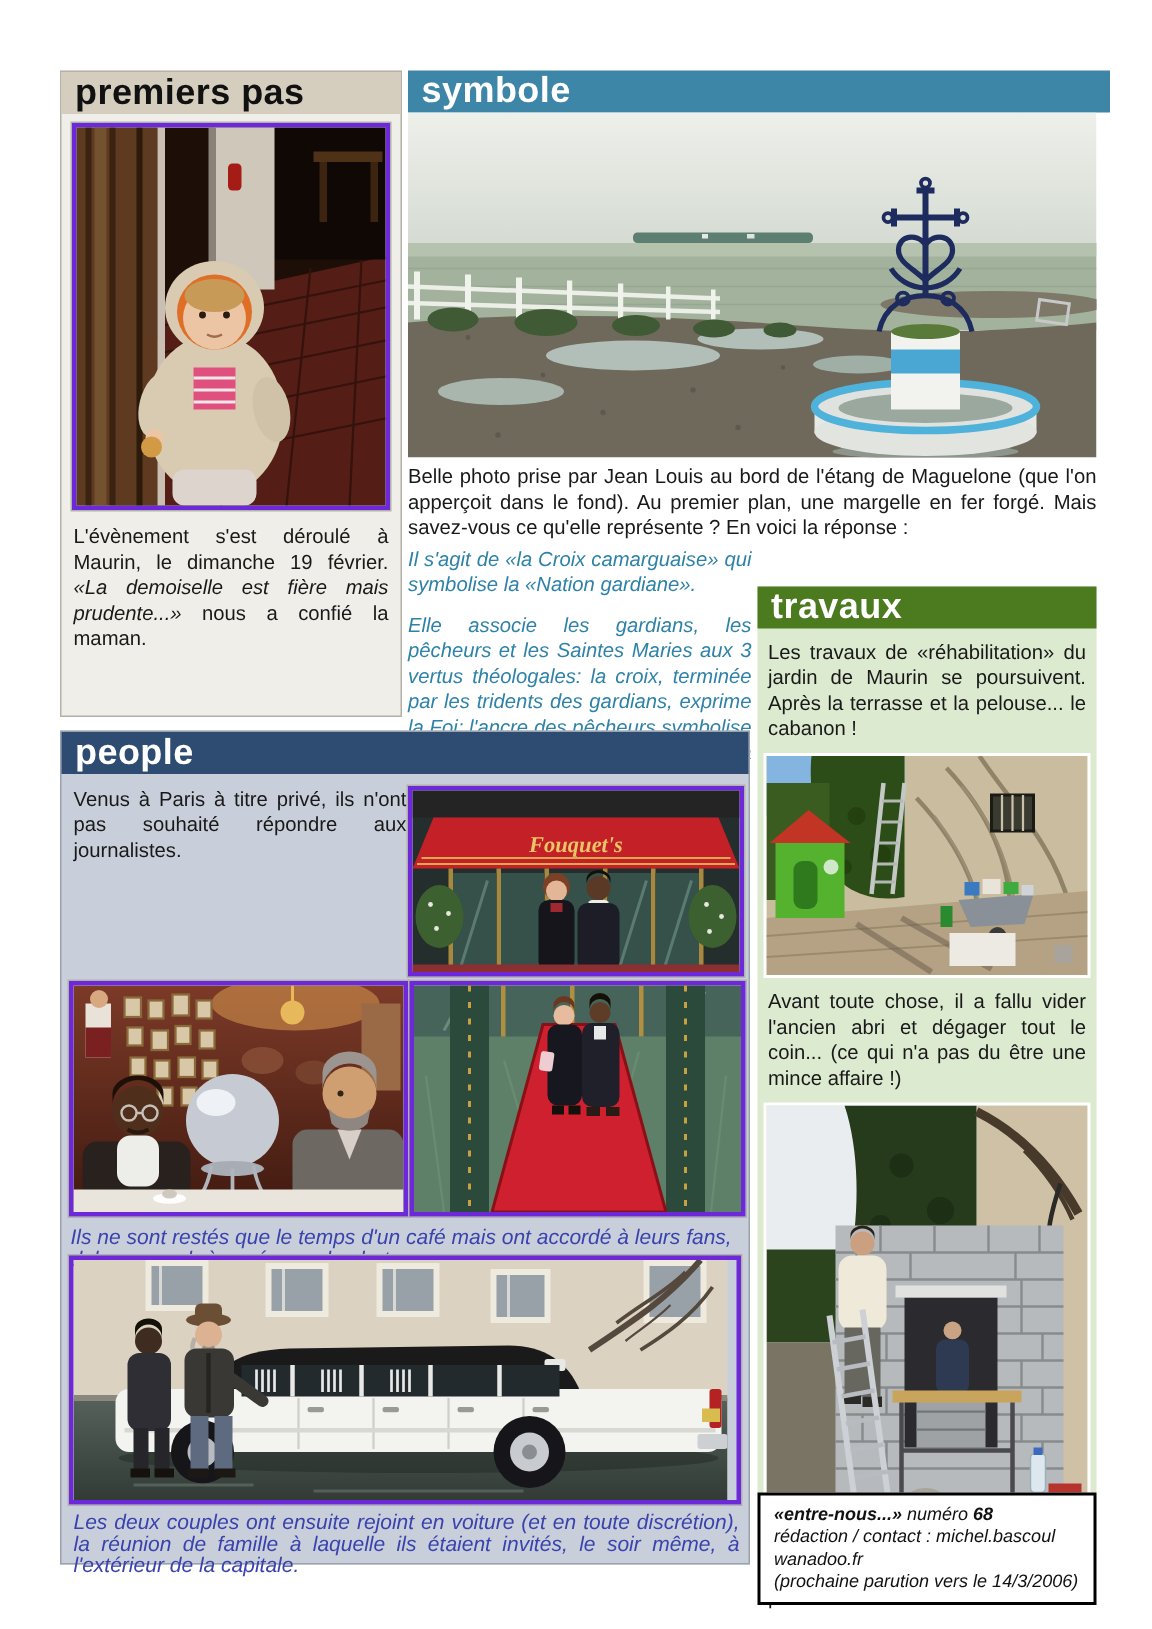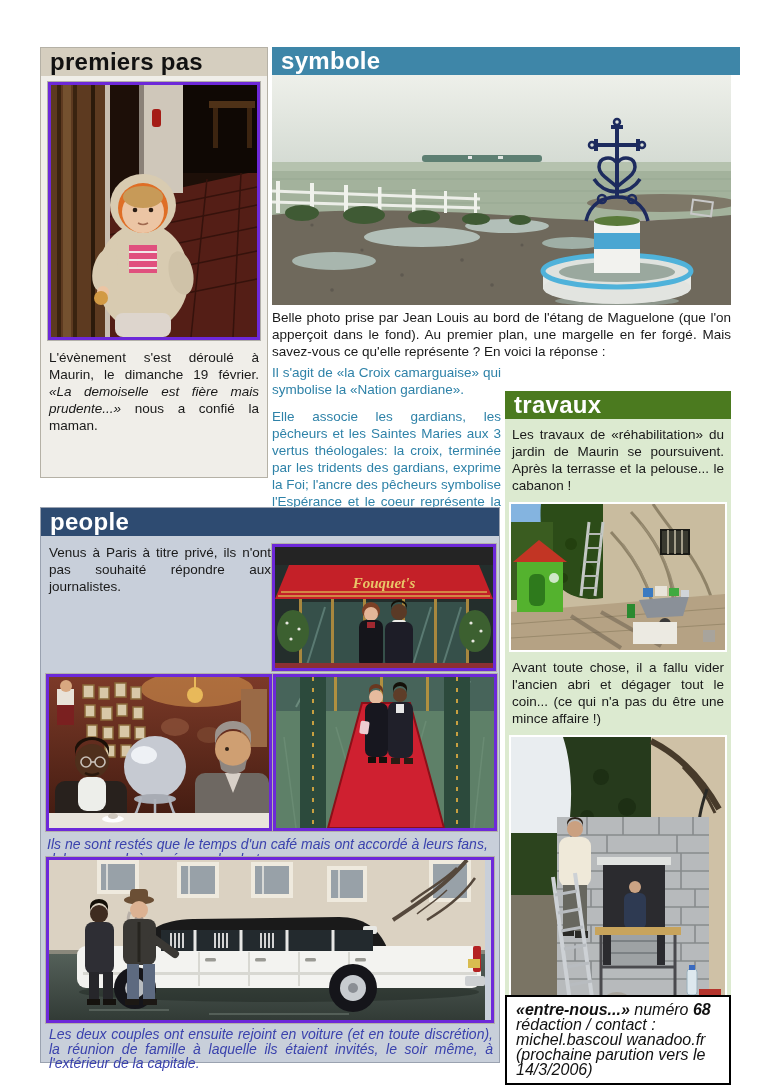--- a/index.html
+++ b/index.html
@@ -8,21 +8,21 @@
     font-family:"Liberation Sans", sans-serif; color:#1a1a1a; overflow:hidden;
   }
   .abs { position:absolute; }
 
   .sec-header {
     font-weight:bold; font-size:24px; line-height:28px; height:28px;
     padding-left:9px; letter-spacing:0.3px; color:#ffffff;
   }
   .body-text { font-size:13.5px; line-height:17px; text-align:justify; color:#191919; }
   .italic { font-style:italic; }
-  .teal-text { color:#2e82a8; }
+  .teal-text { color:#2e82a8; font-style:italic; }
   .caption-blue { color:#3a42ad; font-style:italic; font-size:14px; line-height:14.5px; }
 
   
   .premiers {
     left:40px; top:47px; width:228px; height:431px;
     background:#f0eee9; border:1px solid #b5b1a6; box-sizing:border-box;
   }
   .premiers .sec-header { background:#d5cebf; color:#111111; }
   .photo-frame { border:3px solid #6d28d9; box-shadow:0 0 0 1px #b2b0aa; font-size:0; line-height:0; }
   .premiers-photo { margin:6px auto 0 auto; width:206px; }
@@ -35,38 +35,38 @@
   .symbole-answer p { margin:0 0 10px 0; }
 
   
   .travaux { left:505px; top:345px; width:226px; height:643px; background:#dcead0; box-sizing:border-box;margin-top:46px; }
   .travaux .sec-header { background:#4b7a1f; }
   .travaux p.body-text { margin:7px 7px 8px 7px; }
   .travaux-photo { margin:2px 4px 2px 4px; border:2px solid #ffffff; font-size:0; line-height:0; }
 
   
   .people {
-    left:40px; top:507px; width:460px; height:556px;
+    left:40px; top:487px; width:460px; height:556px;
     background:#c8cfda; border:1px solid #9aa2b0; box-sizing:border-box;
   }
   .people .sec-header { background:#2e4b71; }
   .people-text { left:8px; top:36px; width:222px; }
   .people-text p { margin:0 0 10px 0; }
   .fouquets-photo { left:231px; top:36px; width:218px; }
   .cafe-photo { left:5px; top:166px; width:220px; }
   .carpet-photo { left:232px; top:166px; width:218px; }
   .caption1 { left:6px; top:329px; width:448px; }
   .limo-photo { left:5px; top:349px; width:442px; }
   .caption2 { left:8px; top:519px; width:444px; text-align:justify; }
 
   
   .footer-box {
     left:505px; top:995px; width:226px; box-sizing:border-box;
     border:2px solid #000000; background:#ffffff; padding:5px 9px 6px 9px;
-    font-style:italic; font-size:16px; line-height:15px; color:#111111;
+    font-style:italic; font-size:12px; line-height:15px; color:#111111;
   }
   .footer-box .bold { font-weight:bold; }
 </style>
 </head>
 <body>
 
 <div id="page">
 
   <div class="abs premiers">
     <div class="sec-header">premiers pas</div>

